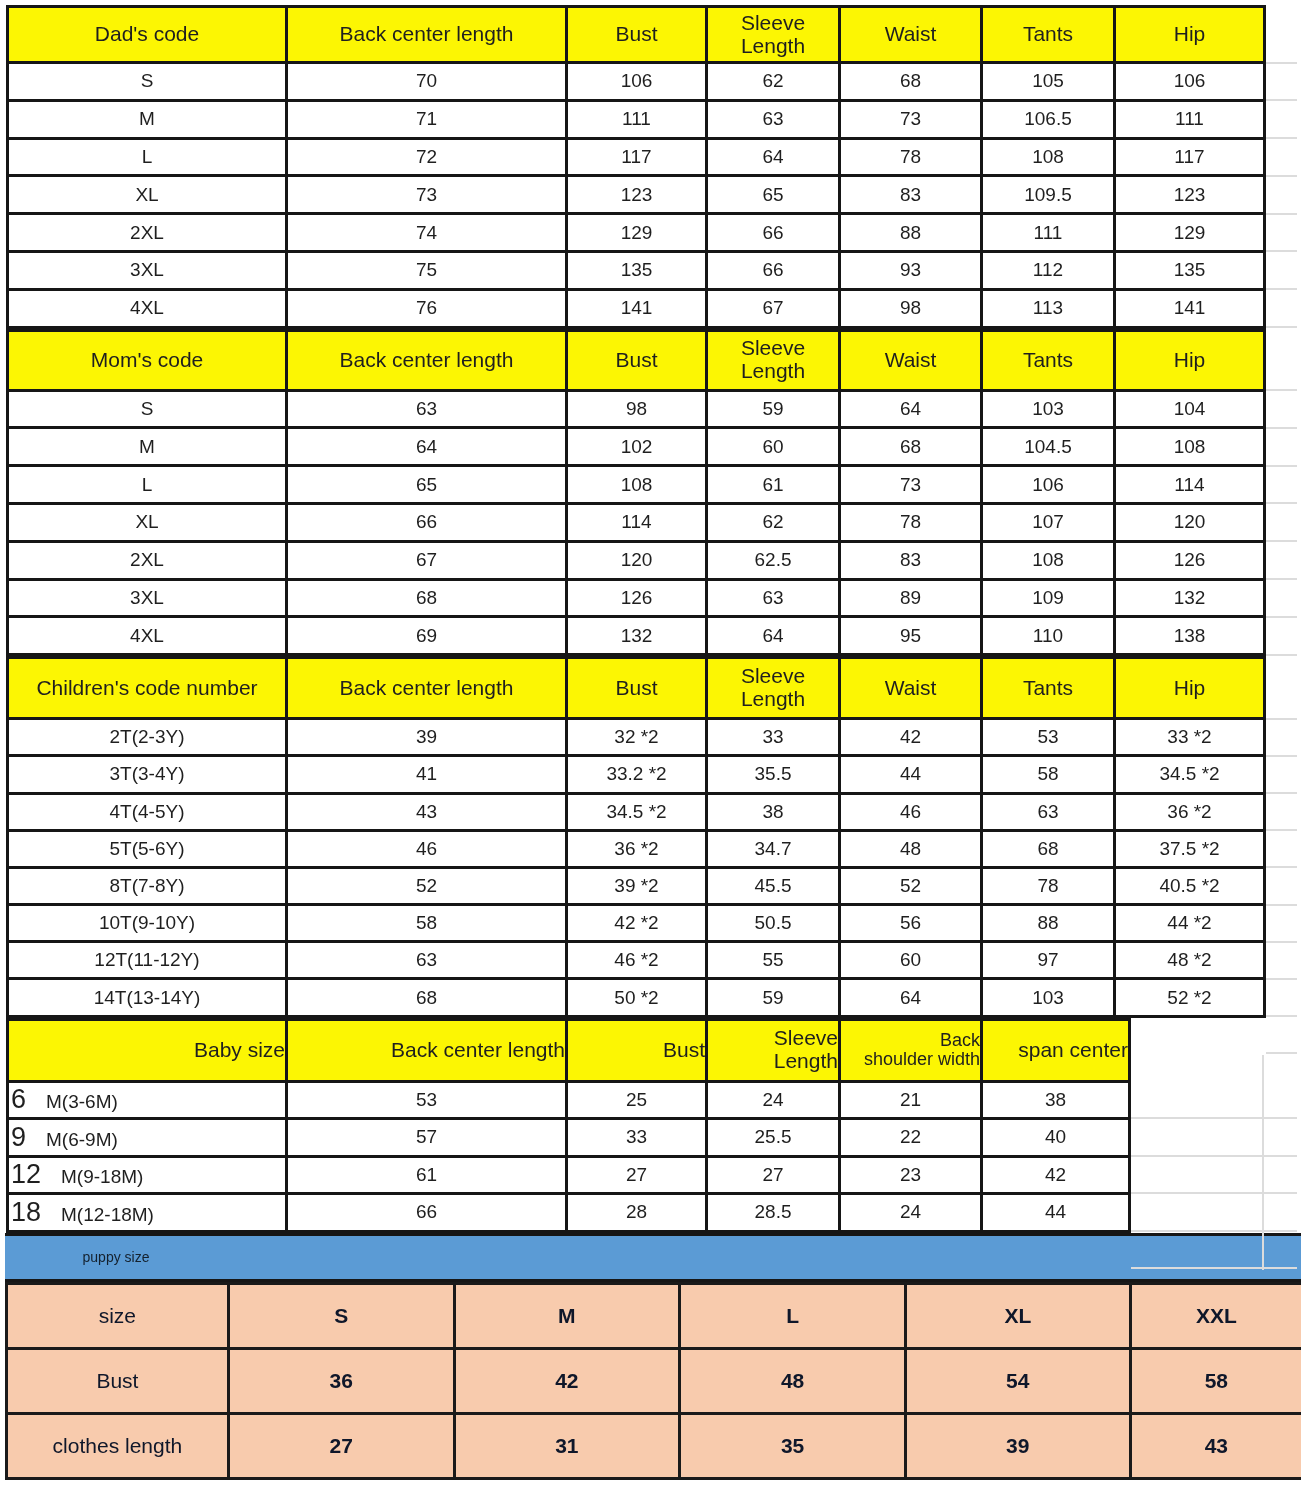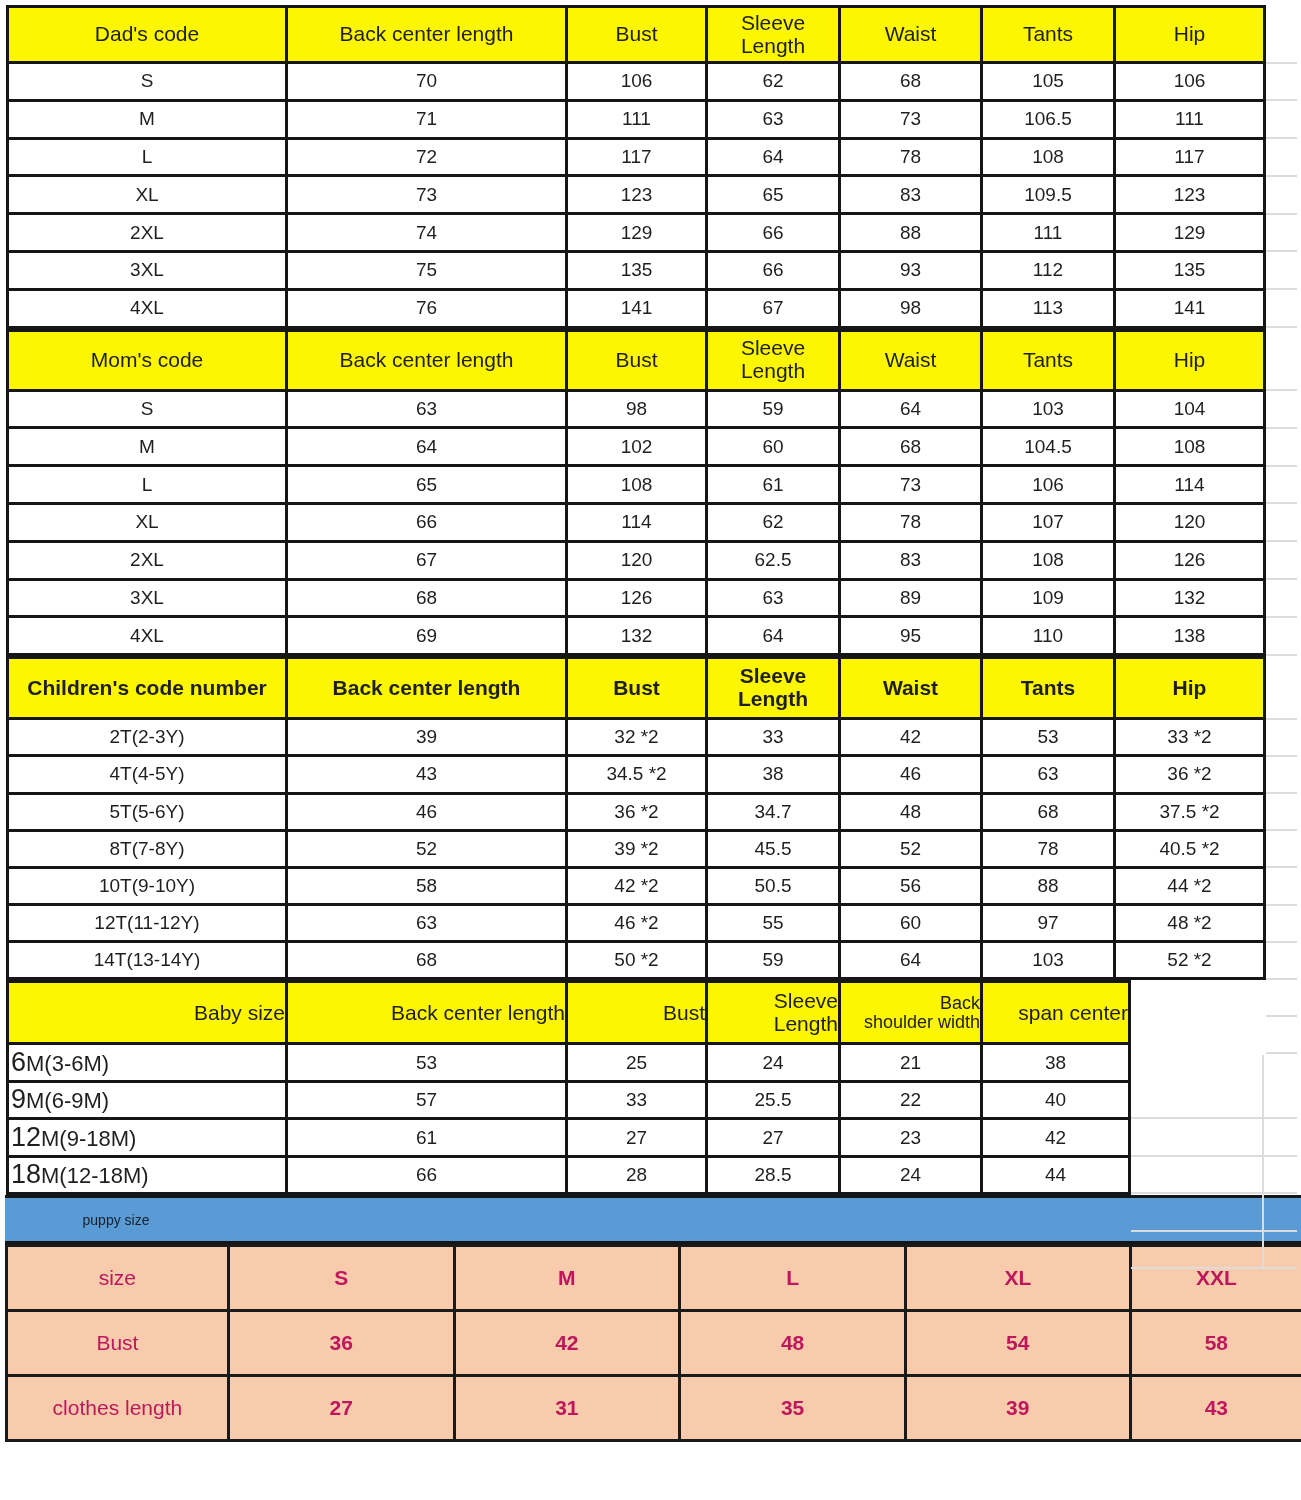--- a/index.html
+++ b/index.html
@@ -16,43 +16,43 @@
   }
   table.sz thead th{
     background:#fcf603;font-weight:normal;font-size:21px;line-height:1.08;
     white-space:pre-line;
     margin-top:42px;
   }
   table.sz tbody td{font-size:19px;}
   
   #t-dad thead th{height:53px;}      #t-dad tbody td{height:34.8px;}
   #t-mom thead th{height:57px;}      #t-mom tbody td{height:34.8px;}
-  #t-children thead th{height:58px;font-weight:bold;} #t-children tbody td{height:34.2px;}
+  #t-children thead th{height:58px;} #t-children tbody td{height:34.2px;}
   #t-baby thead th{height:59px;text-align:right;}     #t-baby tbody td{height:34.5px;}
   #t-baby thead th:nth-child(5){font-size:18px;}
   
   .c-blue{color:#4a94d4;}
   .c-navy{color:#2e3f63;}
   .c-red{color:#ee3a2c;}
   
   td.baby-label{text-align:left !important;padding-left:2px !important;white-space:nowrap;}
   td.baby-label .big{font-size:27px;line-height:1;}
-  td.baby-label .rest{font-size:22px;}
+  td.baby-label .rest{font-size:19px;margin-left:20px;}
   
   .puppy-bar{
     margin-left:5px;width:1296px;height:43px;background:#5b9bd5;
     border-top:3px solid #161616;border-bottom:3px solid #161616;
     display:flex;align-items:center;
   }
   .puppy-title{display:inline-block;width:222px;text-align:center;
     font-size:14px;color:#14212e;}
   table.puppy{border-collapse:collapse;table-layout:fixed;margin-left:5px;}
   table.puppy td{
     border:3px solid #1a1a1a;background:#f8cbad;height:62px;padding:0;
-    text-align:center;vertical-align:middle;font-size:21px;color:#be185d;
+    text-align:center;vertical-align:middle;font-size:21px;color:#0f172a;
   }
   table.puppy td:last-child{border-right:none;}
   table.puppy tr td.bold{font-weight:bold;}
   table.puppy td.plabel{font-weight:normal;}
   
   #deco{position:absolute;left:0;top:0;width:1301px;height:1500px;pointer-events:none;}
   .hline{position:absolute;height:2px;background:#dcdcdc;}
   .vline{position:absolute;width:2px;background:#dcdcdc;}
 </style>
 </head>
@@ -262,20 +262,29 @@
     </thead>
     <tbody>
         <tr>
           <td class="c-blue">2T(2-3Y)</td>
           <td class="c-blue">39</td>
           <td class="c-blue">32 *2</td>
           <td class="c-blue">33</td>
           <td class="c-blue">42</td>
           <td class="c-blue">53</td>
           <td>33 *2</td>
+        </tr>
+        <tr>
+          <td class="c-blue">3T(3-4Y)</td>
+          <td class="c-blue">41</td>
+          <td class="c-blue">33.2 *2</td>
+          <td class="c-blue">35.5</td>
+          <td class="c-blue">44</td>
+          <td class="c-blue">58</td>
+          <td>34.5 *2</td>
         </tr>
         <tr>
           <td class="c-blue">4T(4-5Y)</td>
           <td class="c-blue">43</td>
           <td class="c-blue">34.5 *2</td>
           <td class="c-blue">38</td>
           <td class="c-blue">46</td>
           <td class="c-blue">63</td>
           <td>36 *2</td>
         </tr>

